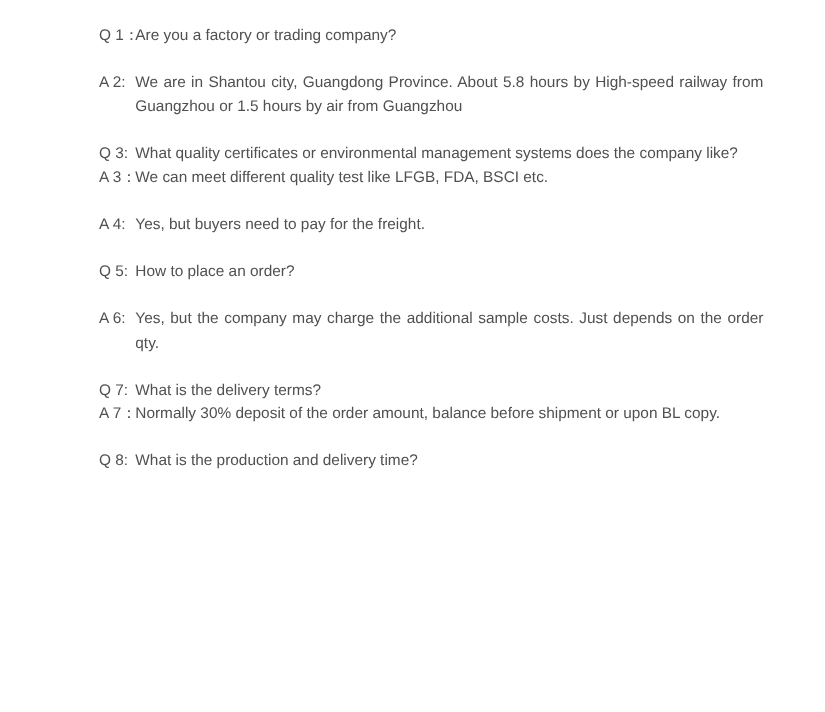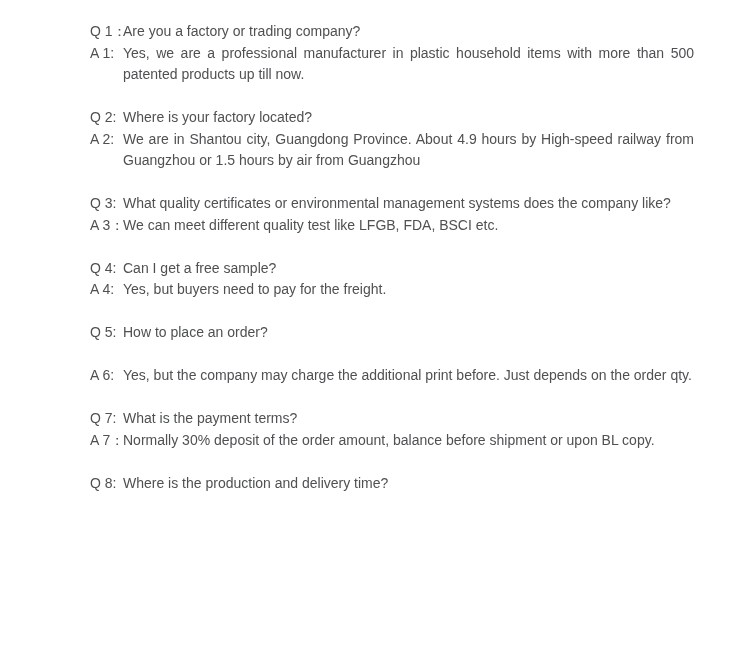--- a/index.html
+++ b/index.html
@@ -40,84 +40,72 @@
 </head>
 <body>
 
 <div class="page">
 
   <div class="qa-block">
     <div class="qa-row">
       <span class="qa-label">Q 1：</span>
       <div class="qa-text">Are you a factory or trading company?</div>
     </div>
-    <div class="qa-row">
-      <span class="qa-label">A 1:</span>
-      <div class="qa-text">Yes, we are a professional manufacturer in plastic household items with more than 500 patented products up till now.</div>
-    </div>
   </div>
 
   <div class="qa-block">
     <div class="qa-row">
-      <span class="qa-label">Q 2:</span>
-      <div class="qa-text">Where is your factory located?</div>
-    </div>
-    <div class="qa-row">
       <span class="qa-label">A 2:</span>
-      <div class="qa-text">We are in Shantou city, Guangdong Province. About 4.9 hours by High-speed railway from Guangzhou or 1.5 hours by air from Guangzhou</div>
+      <div class="qa-text">We are in Shantou city, Guangdong Province. About 5.8 hours by High-speed railway from Guangzhou or 1.5 hours by air from Guangzhou</div>
     </div>
   </div>
 
   <div class="qa-block">
     <div class="qa-row">
       <span class="qa-label">Q 3:</span>
       <div class="qa-text">What quality certificates or environmental management systems does the company like?</div>
     </div>
     <div class="qa-row">
       <span class="qa-label">A 3：</span>
       <div class="qa-text">We can meet different quality test like LFGB, FDA, BSCI etc.</div>
     </div>
   </div>
 
   <div class="qa-block">
     <div class="qa-row">
-      <span class="qa-label">Q 4:</span>
-      <div class="qa-text">Can I get a free sample?</div>
-    </div>
-    <div class="qa-row">
       <span class="qa-label">A 4:</span>
       <div class="qa-text">Yes, but buyers need to pay for the freight.</div>
     </div>
   </div>
 
   <div class="qa-block">
     <div class="qa-row">
       <span class="qa-label">Q 5:</span>
       <div class="qa-text">How to place an order?</div>
     </div>
   </div>
 
   <div class="qa-block">
     <div class="qa-row">
       <span class="qa-label">A 6:</span>
-      <div class="qa-text">Yes, but the company may charge the additional print before. Just depends on the order qty.</div>
+      <div class="qa-text">Yes, but the company may charge the additional sample costs. Just depends on the order qty.</div>
     </div>
   </div>
 
   <div class="qa-block">
     <div class="qa-row">
       <span class="qa-label">Q 7:</span>
-      <div class="qa-text">What is the payment terms?</div>
+      <div class="qa-text">What is the delivery terms?</div>
     </div>
     <div class="qa-row">
       <span class="qa-label">A 7：</span>
       <div class="qa-text">Normally 30% deposit of the order amount, balance before shipment or upon BL copy.</div>
     </div>
   </div>
 
   <div class="qa-block">
     <div class="qa-row">
       <span class="qa-label">Q 8:</span>
-      <div class="qa-text">Where is the production and delivery time?</div>
+      <div class="qa-text">What is the production and delivery time?</div>
     </div>
   </div>
 
 </div>
 
 </body></html>

